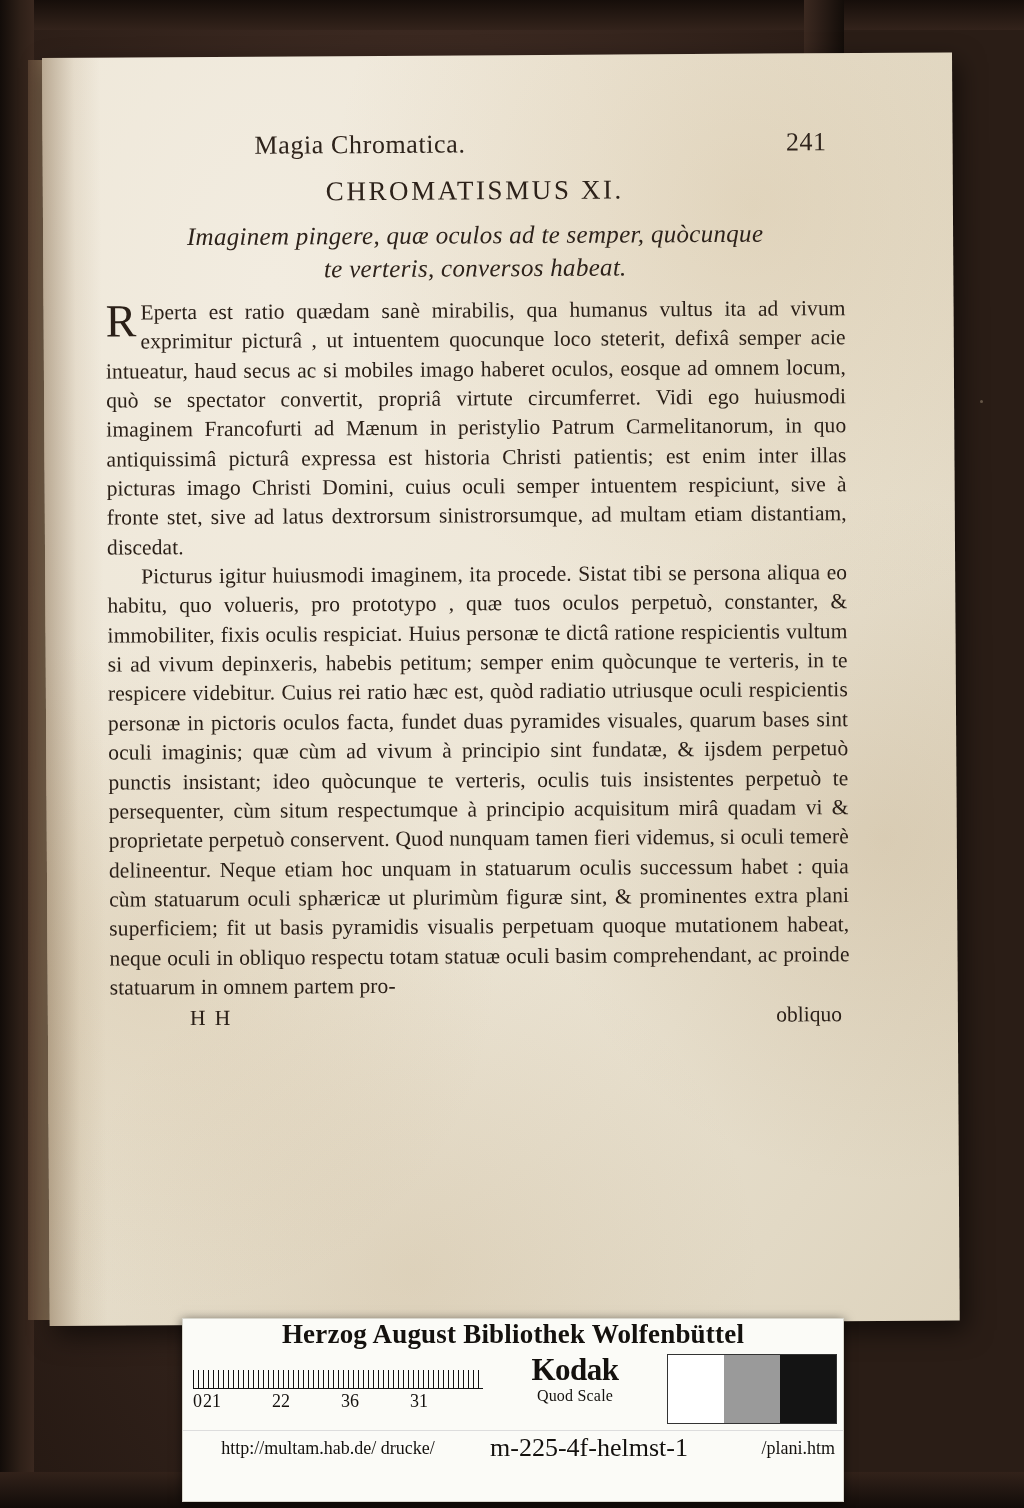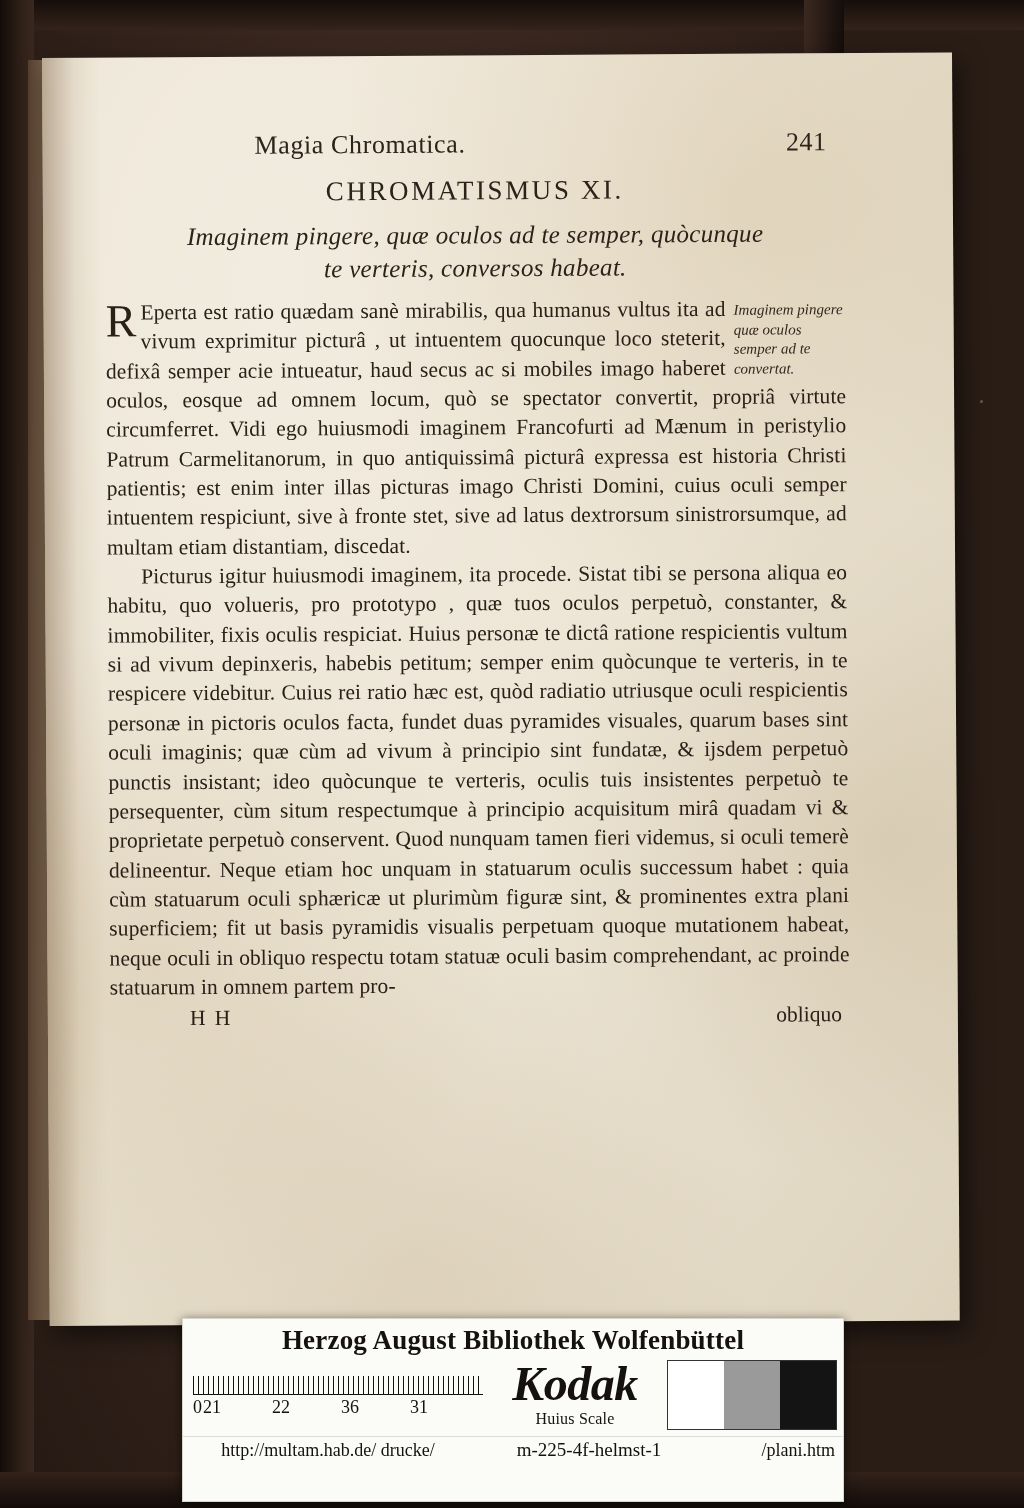--- a/index.html
+++ b/index.html
@@ -193,21 +193,20 @@
     border: 1px solid #d8d6cc;
     box-shadow: 0 2px 10px rgba(0,0,0,.6);
     font-family: "Liberation Serif", serif;
     color: #14110e;
   }
   #lib-name {
     text-align: center;
     font-weight: bold;
     font-size: 27px;
     letter-spacing: .2px;
-    padding-top: 6px;
   }
   #card-mid {
     display: flex;
     height: 78px;
     margin-top: 2px;
   }
   #ruler-box {
     width: 290px;
     padding-left: 10px;
     position: relative;
@@ -245,25 +244,24 @@
     flex: 1;
     display: flex;
     align-items: stretch;
   }
   #kodak-text {
     flex: 1;
     text-align: center;
     padding-top: 2px;
   }
   #kodak-word {
-    font-size: 48px;
+    font-size: 31px;
     font-weight: bold;
     letter-spacing: -0.5px;
     line-height: 1.0;
-    font-style: italic;
   }
   #kodak-sub {
     font-size: 16px;
     letter-spacing: .2px;
     margin-top: 2px;
   }
   #gray-patches {
     display: flex;
     width: 168px;
     border: 1px solid #333;
@@ -272,21 +270,21 @@
   .patch { flex: 1; }
   #card-bottom {
     display: flex;
     align-items: center;
     justify-content: space-between;
     border-top: 1px solid #ddd;
     padding: 2px 8px 0 10px;
     font-size: 18px;
   }
   #url-left { width: 270px; text-align: center; }
-  #shelfmark { flex: 1; text-align: center; font-size: 19px; }
+  #shelfmark { flex: 1; text-align: center; font-size: 26px; }
   #url-right { width: 120px; text-align: right; }
 
   
   .speck {
     position: absolute;
     background: rgba(220,200,170,.35);
     border-radius: 50%;
   }
 </style>
 </head>
@@ -313,21 +311,20 @@
       </div>
 
       <div class="chapter-head">CHROMATISMUS XI.</div>
 
       <div class="subtitle">
         <span>Imaginem pingere, quæ oculos ad te semper, quòcunque</span>
         <span class="l2">te verteris, conversos habeat.</span>
       </div>
 
       <div class="body-wrap">
-        <div class="marginal-note">Imaginem pingere quæ oculos semper ad te convertat.</div>
 
         <p class="body"><span class="dropcap">R</span><span>Eperta est ratio quædam sanè mirabilis, qua humanus vultus ita ad vivum exprimitur picturâ , ut intuentem quocunque loco steterit, defixâ semper acie intueatur, haud secus ac si mobiles imago haberet oculos, eosque ad omnem locum, quò se spectator convertit, propriâ virtute circumferret. Vidi ego huiusmodi imaginem Francofurti ad Mænum in peristylio Patrum Carmelitanorum, in quo antiquissimâ picturâ expressa est historia Christi patientis; est enim inter illas picturas imago Christi Domini, cuius oculi semper intuentem respiciunt, sive à fronte stet, sive ad latus dextrorsum sinistrorsumque, ad multam etiam distantiam, discedat.</span></p>
 
         <p class="body">Picturus igitur huiusmodi imaginem, ita procede. Sistat tibi se persona aliqua eo habitu, quo volueris, pro prototypo , quæ tuos oculos perpetuò, constanter, &amp; immobiliter, fixis oculis respiciat. Huius personæ te dictâ ratione respicientis vultum si ad vivum depinxeris, habebis petitum; semper enim quòcunque te verteris, in te respicere videbitur. Cuius rei ratio hæc est, quòd radiatio utriusque oculi respicientis personæ in pictoris oculos facta, fundet duas pyramides visuales, quarum bases sint oculi imaginis; quæ cùm ad vivum à principio sint fundatæ, &amp; ijsdem perpetuò punctis insistant; ideo quòcunque te verteris, oculis tuis insistentes perpetuò te persequenter, cùm situm respectumque à principio acquisitum mirâ quadam vi &amp; proprietate perpetuò conservent. Quod nunquam tamen fieri videmus, si oculi temerè delineentur. Neque etiam hoc unquam in statuarum oculis successum habet : quia cùm statuarum oculi sphæricæ ut plurimùm figuræ sint, &amp; prominentes extra plani superficiem; fit ut basis pyramidis visualis perpetuam quoque mutationem habeat, neque oculi in obliquo respectu totam statuæ oculi basim comprehendant, ac proinde statuarum in omnem partem pro-</p>
 
         <div class="catchline">
           <span class="sig">H H</span>
           <span>obliquo</span>
         </div>
       </div>
@@ -346,21 +343,21 @@
           <span>21</span>
           <span>22</span>
           <span>36</span>
           <span>31</span>
         </div>
       </div>
 
       <div id="kodak-box">
         <div id="kodak-text">
           <div id="kodak-word">Kodak</div>
-          <div id="kodak-sub">Huius Scale</div>
+          <div id="kodak-sub">Quod Scale</div>
         </div>
         <div id="gray-patches">
           <div class="patch" style="background:#ffffff"></div>
           <div class="patch" style="background:#9a9a9a"></div>
           <div class="patch" style="background:#141414"></div>
         </div>
       </div>
     </div>
 
     <div id="card-bottom">

